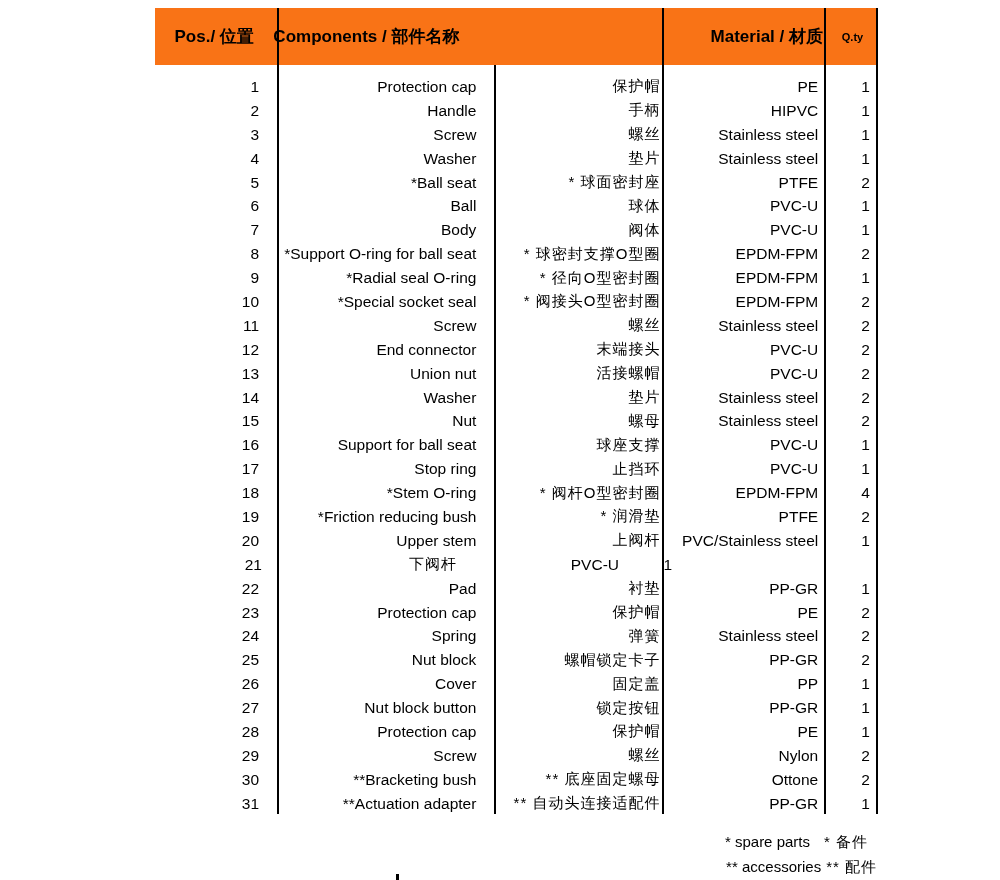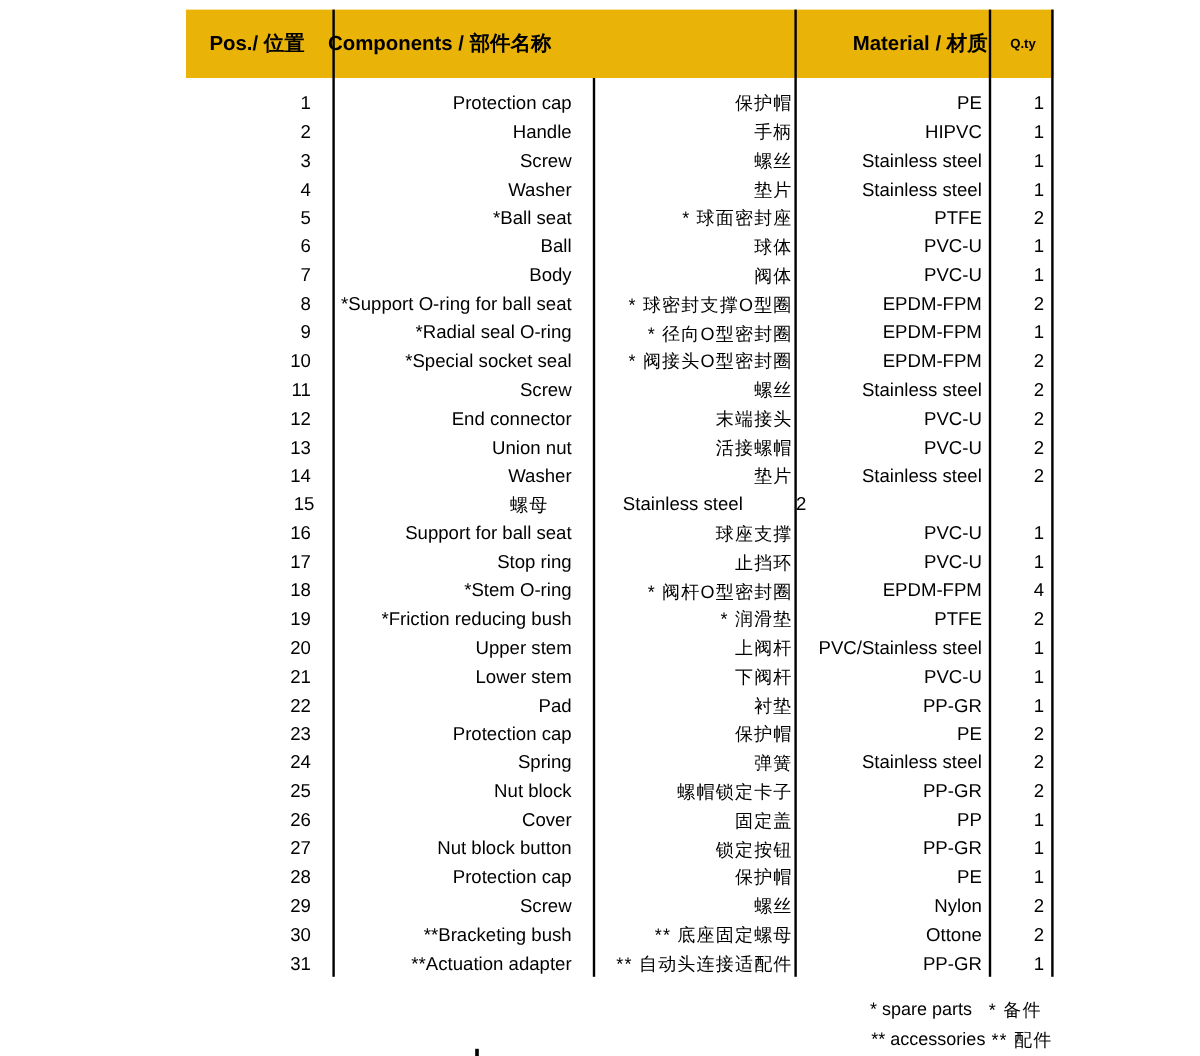--- a/index.html
+++ b/index.html
@@ -3,21 +3,21 @@
 <meta charset="utf-8">
 <style>
   html,body{margin:0;padding:0;}
   body{
     width:1000px;height:880px;background:#ffffff;color:#000;
     font-family:"Liberation Sans","DejaVu Sans",sans-serif;
     position:relative;overflow:hidden;
   }
   .table-wrap{position:absolute;left:155px;top:8px;width:723px;height:806px;}
   .thead{
-    position:absolute;left:0;top:0;width:723px;height:57px;background:#eab308;
+    position:absolute;left:0;top:0;width:723px;height:57px;background:#f97316;
     display:flex;align-items:center;font-weight:bold;font-size:17px;white-space:nowrap;
   }
   .h-pos{width:123px;text-align:center;box-sizing:border-box;}
   .h-comp{width:404px;text-align:left;padding-right:30px;box-sizing:border-box;}
   .h-mat{width:170px;text-align:right;padding-right:4px;box-sizing:border-box;}
   .h-qty{width:53px;text-align:center;box-sizing:border-box;font-size:11px;}
   .vline{position:absolute;width:2px;top:0;height:806px;background:#000;}
   .vl-1{left:122px;}
   .vl-2{left:339px;top:57px;height:749px;}
   .vl-3{left:507px;}
@@ -164,20 +164,21 @@
   <div class="trow">
     <div class="c-pos">14</div>
     <div class="c-en">Washer</div>
     <div class="c-zh">垫片</div>
     <div class="c-mat">Stainless steel</div>
     <div class="c-qty">2</div>
   </div>
 
   <div class="trow">
     <div class="c-pos">15</div>
+    <div class="c-en">Nut</div>
     <div class="c-zh">螺母</div>
     <div class="c-mat">Stainless steel</div>
     <div class="c-qty">2</div>
   </div>
 
   <div class="trow">
     <div class="c-pos">16</div>
     <div class="c-en">Support for ball seat</div>
     <div class="c-zh">球座支撑</div>
     <div class="c-mat">PVC-U</div>
@@ -211,21 +212,20 @@
   <div class="trow">
     <div class="c-pos">20</div>
     <div class="c-en">Upper stem</div>
     <div class="c-zh">上阀杆</div>
     <div class="c-mat">PVC/Stainless steel</div>
     <div class="c-qty">1</div>
   </div>
 
   <div class="trow">
     <div class="c-pos">21</div>
-    <div class="c-en">Lower stem</div>
     <div class="c-zh">下阀杆</div>
     <div class="c-mat">PVC-U</div>
     <div class="c-qty">1</div>
   </div>
 
   <div class="trow">
     <div class="c-pos">22</div>
     <div class="c-en">Pad</div>
     <div class="c-zh">衬垫</div>
     <div class="c-mat">PP-GR</div>

